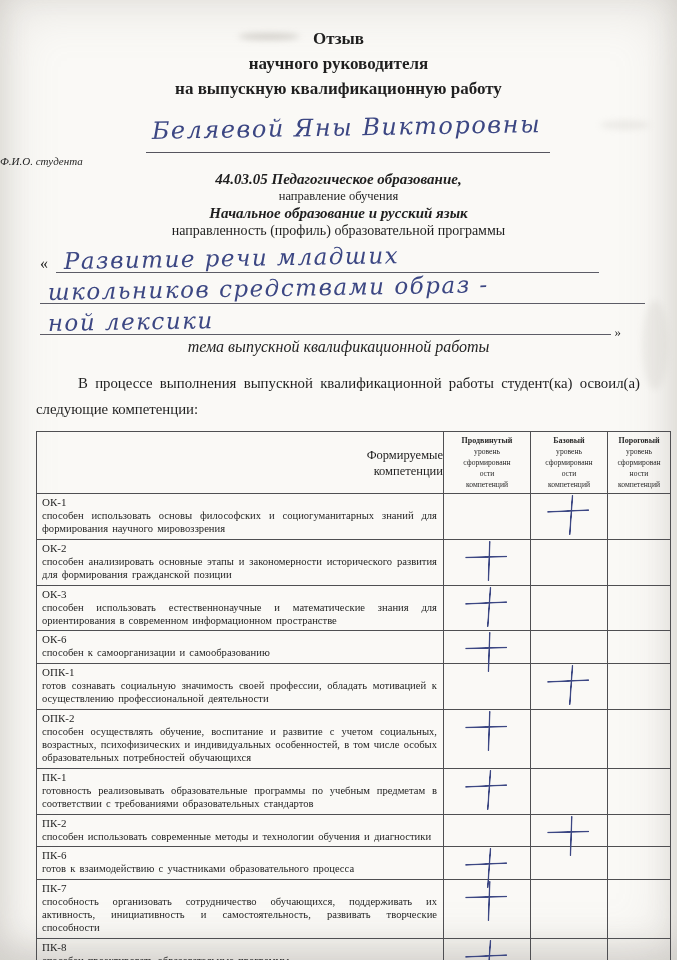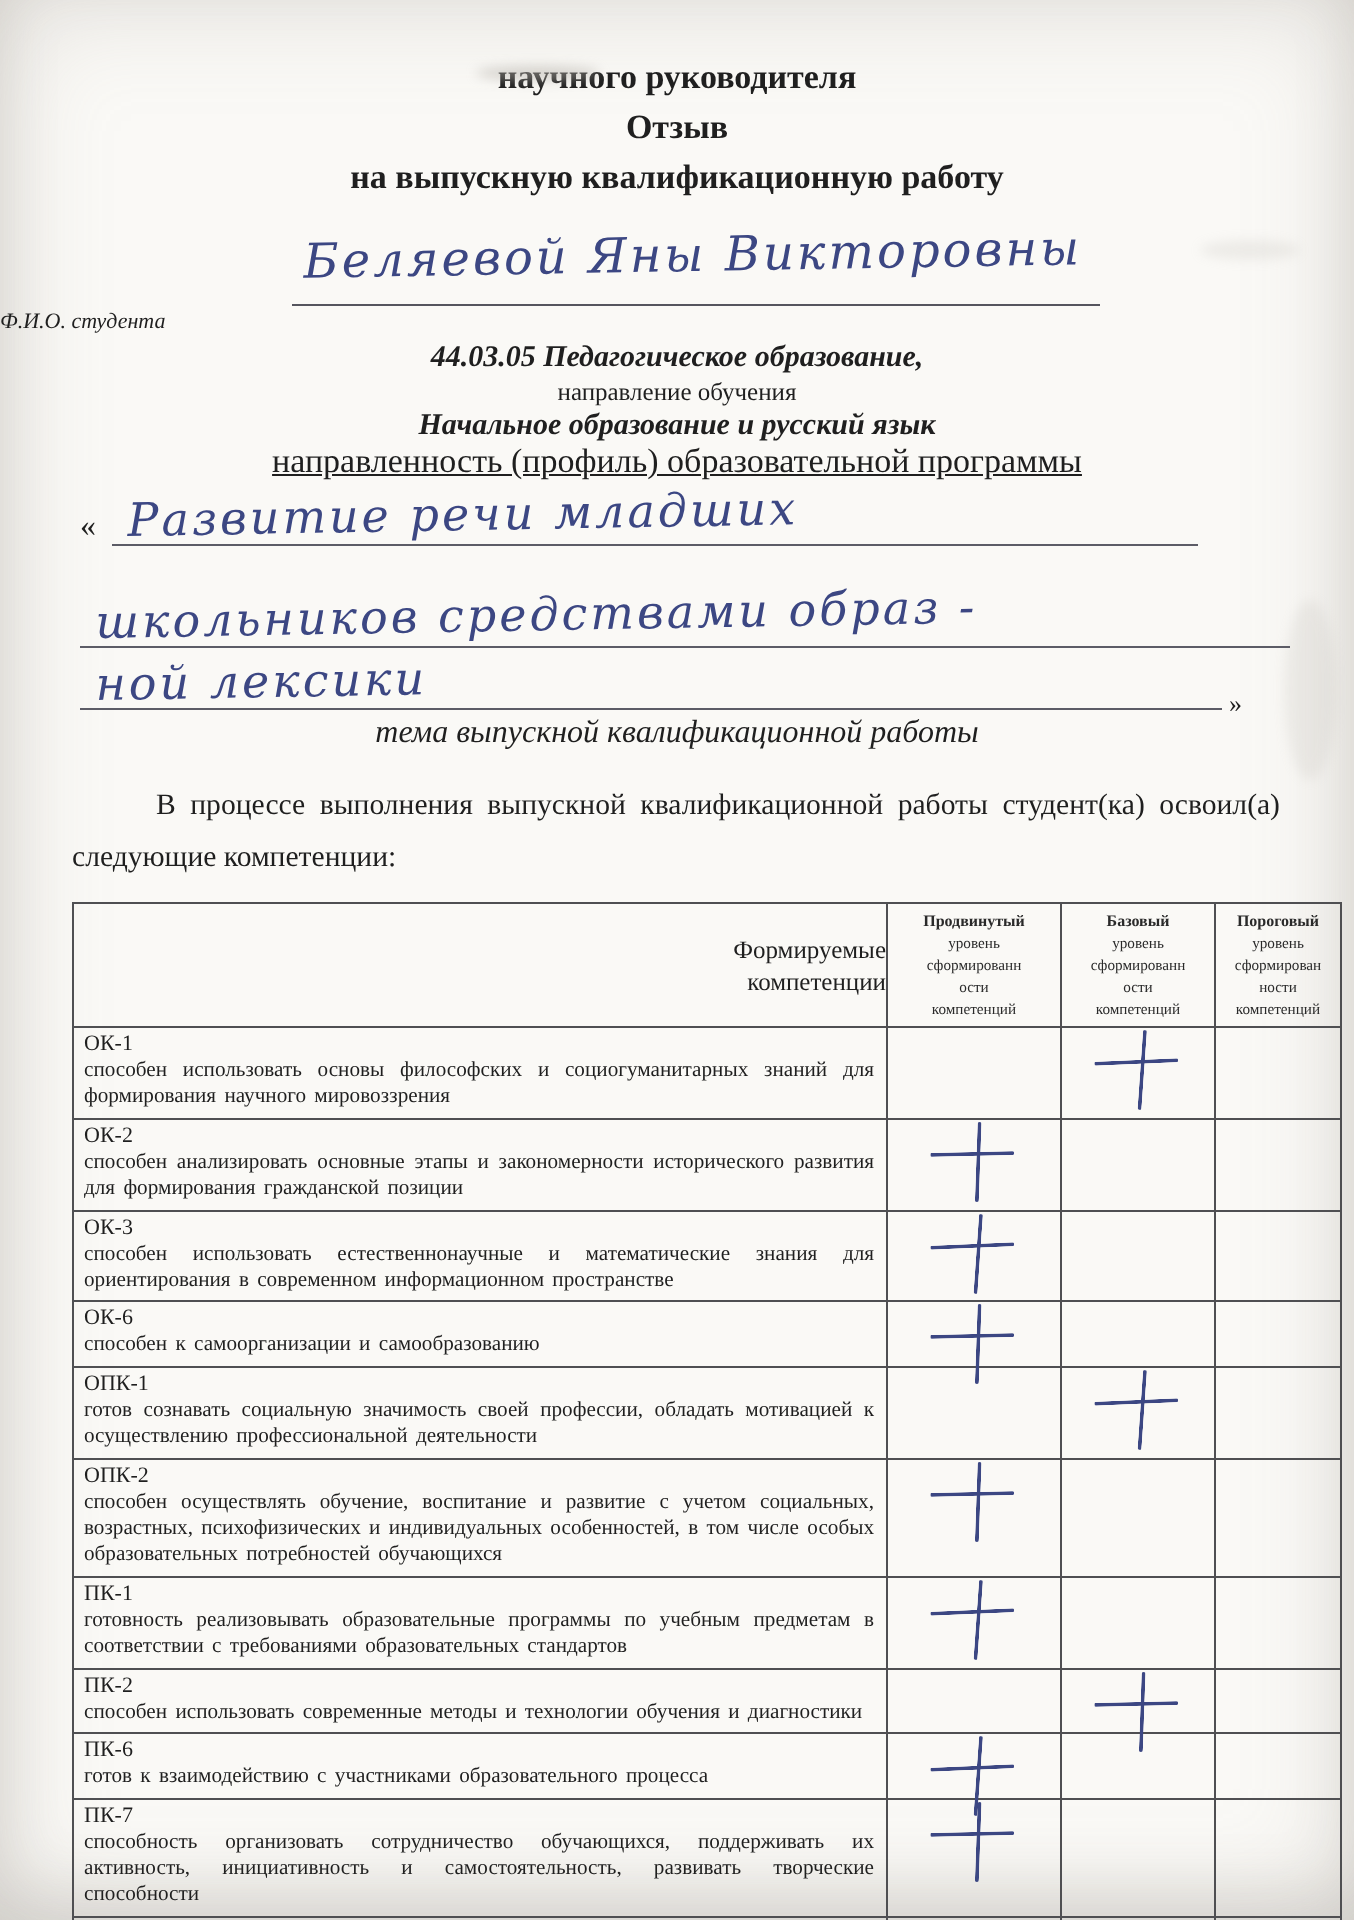--- a/index.html
+++ b/index.html
@@ -32,31 +32,31 @@
     font-family:"DejaVu Serif",serif;font-style:italic;color:var(--ink);
     letter-spacing:1.5px;transform:rotate(-1deg);transform-origin:left bottom;display:inline-block;
   }
   .hand-name{font-size:24px;white-space:nowrap;padding-left:6px;}
   .caption{font-size:11px;line-height:14px;}
   .caption.it{font-style:italic;}
   .fio-caption{margin-top:1px;}
   .program-code{font-size:15px;font-weight:bold;font-style:italic;text-align:center;margin-top:2px;line-height:19px;}
   .program-caption{font-size:12.5px;text-align:center;line-height:15px;}
   .profile{font-size:15px;font-weight:bold;font-style:italic;text-align:center;line-height:19px;}
-  .profile-caption{font-size:17px;text-align:center;line-height:15px;text-decoration:underline;}
+  .profile-caption{font-size:14px;text-align:center;line-height:15px;}
 
   
   .theme{margin:4px 30px 0 40px;}
   .theme-row{display:flex;align-items:flex-end;}
   .t-quote{font-size:16px;line-height:18px;padding-right:8px;}
   .t-quote.close{padding:0 0 0 4px;font-size:13px;align-self:flex-end;position:relative;top:6px;}
   .t-line{flex:1;border-bottom:1.2px solid #5c5c66;height:31px;position:relative;}
   .t-hand{font-size:23px;white-space:nowrap;position:absolute;bottom:-2px;left:8px;}
   .theme-row.r1{margin-right:48px;}
-  .theme-row.r2{margin-right:2px;margin-top:20px;}
+  .theme-row.r2{margin-right:2px;}
   .theme-row.r3{margin-right:26px;}
   .theme-caption{margin-top:3px;font-size:16px;font-style:italic;text-align:center;}
 
   
   .intro{
     margin:14px 37px 0 36px;font-size:14.8px;line-height:26px;
     text-align:justify;text-indent:42px;
   }
 
   
@@ -85,22 +85,22 @@
 </style>
 </head>
 <body>
 
 <div class="page">
   <div class="smudge s1"></div>
   <div class="smudge s2"></div>
   <div class="smudge s3"></div>
 
   <div class="titles">
+    <div class="title-line">Отзыв</div>
     <div class="title-line">научного руководителя</div>
-    <div class="title-line">Отзыв</div>
     <div class="title-line">на выпускную квалификационную работу</div>
   </div>
 
   <div class="name-block">
     <span class="hand hand-name">Беляевой Яны Викторовны</span>
   </div>
   <div class="caption it fio-caption">Ф.И.О. студента</div>
 
   <div class="program-code">44.03.05 Педагогическое образование,</div>
   <div class="program-caption">направление обучения</div>

